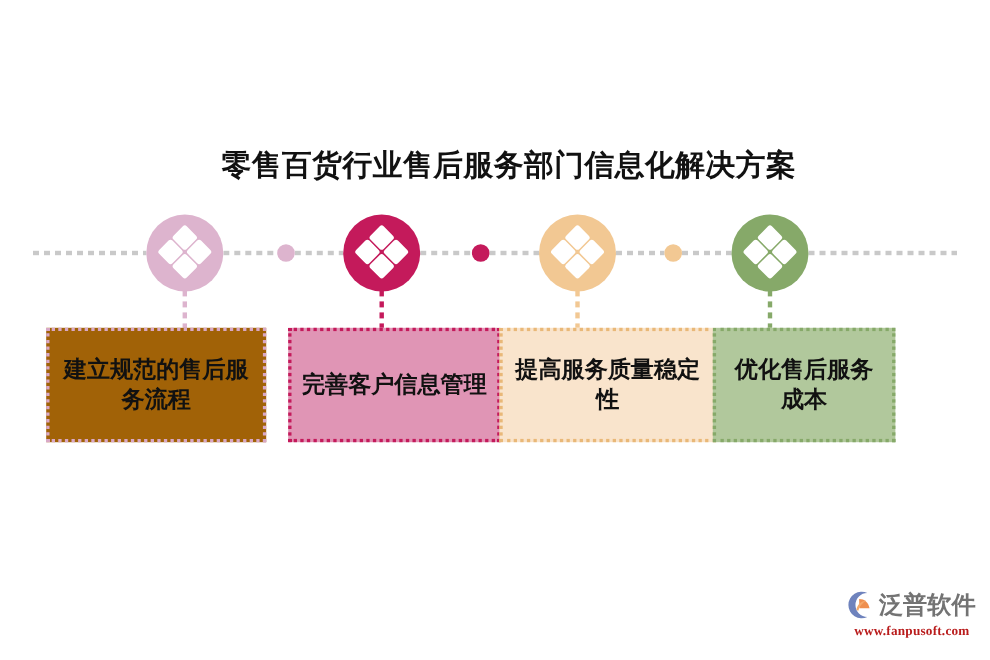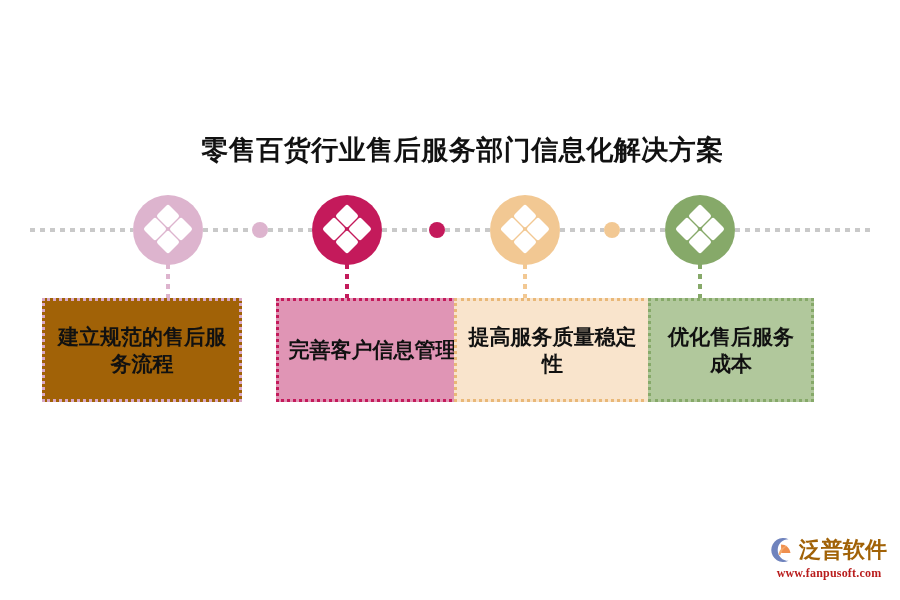--- a/index.html
+++ b/index.html
@@ -132,21 +132,21 @@
   #logo-mark {
     width: 28px;
     height: 28px;
     flex: 0 0 28px;
     margin-right: 3px;
   }
   #logo-mark svg { display: block; }
   #logo-name {
     font-size: 22px;
     font-weight: bold;
-    color: #a16207;
+    color: #737373;
     letter-spacing: 0px;
     white-space: nowrap;
   }
   #logo-url {
     font-family: "Liberation Serif", "DejaVu Serif", serif;
     font-size: 12px;
     font-weight: bold;
     color: #b91c1c;
     text-align: center;
     letter-spacing: 0.2px;
@@ -208,21 +208,21 @@
       <div class="stem" style="left: 698px; color: rgb(134, 169, 105);"></div>
       <div class="mid-dot" style="left: 252px; background: rgb(221, 180, 206);"></div>
       <div class="mid-dot" style="left: 429px; background: rgb(196, 26, 91);"></div>
       <div class="mid-dot" style="left: 604px; background: rgb(242, 200, 147);"></div>
     </div>
 
   <div id="cards">
       <div class="card" style="left: 42px; width: 200px; background: #a16207; border: 3px dotted rgb(217, 168, 198);">
         <span class="card-text">建立规范的售后服务流程</span>
       </div>
-      <div class="card" style="left: 276px; width: 193px; background: rgb(224, 149, 181); border: 3px dotted rgb(196, 26, 91);">
+      <div class="card" style="left: 262px; width: 193px; background: rgb(224, 149, 181); border: 3px dotted rgb(196, 26, 91);">
         <span class="card-text">完善客户信息管理</span>
       </div>
       <div class="card" style="left: 454px; width: 197px; background: rgb(249, 228, 204); border: 3px dotted rgb(233, 184, 120);">
         <span class="card-text">提高服务质量稳定性</span>
       </div>
       <div class="card" style="left: 648px; width: 166px; background: rgb(177, 200, 156); border: 3px dotted rgb(134, 169, 105);">
         <span class="card-text">优化售后服务成本</span>
       </div>
     </div>
 

